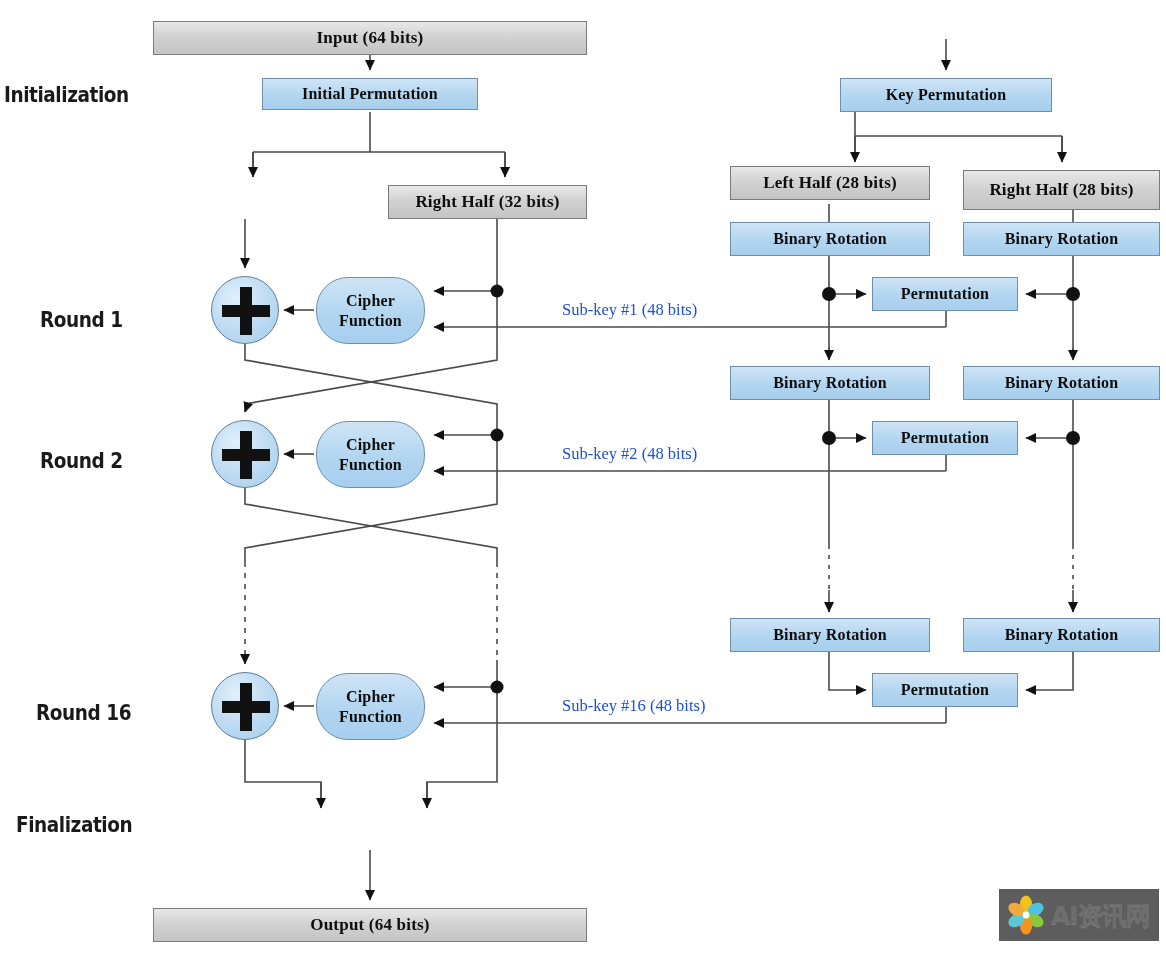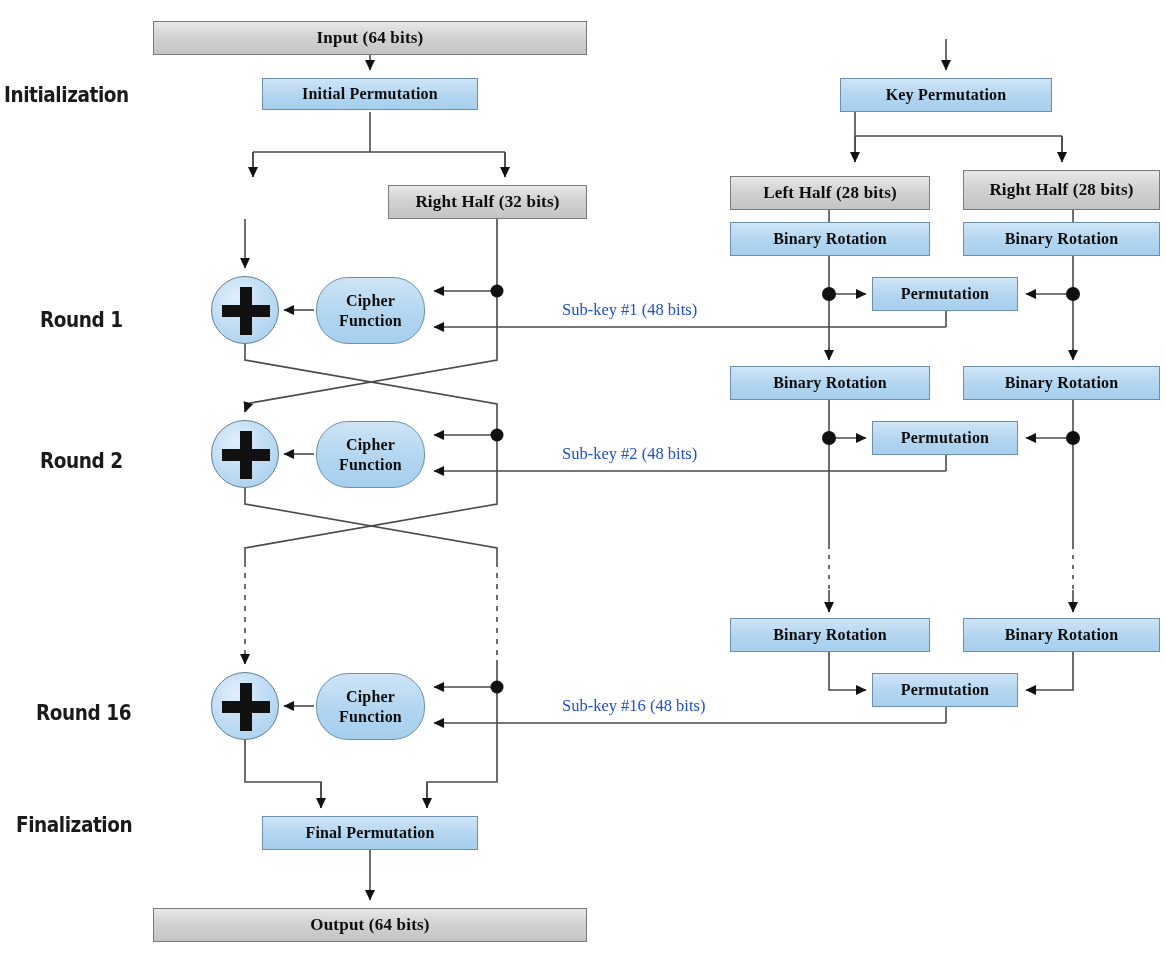--- a/index.html
+++ b/index.html
@@ -252,37 +252,50 @@
   <div class="xor" style="left:211px; top:672px; width:68px; height:68px;">
     <div class="plus-v" style="left:28px; top:10px; width:12px; height:48px;"></div>
     <div class="plus-h" style="left:10px; top:28px; width:48px; height:12px;"></div>
   </div>
   <div class="node blue cipher" style="left:316px; top:673px; width:109px; height:67px;">
     <span>Cipher</span>
     <span>Function</span>
   </div>
   <div class="subkey-label" style="left:562px; top:696px;">Sub-key #16 (48 bits)</div>
 
-  <div class="node blue" style="left:262px; top:816px; width:216px; height:34px;">Final Permutation</div>
 
   <div class="node gray" style="left:153px; top:908px; width:434px; height:34px;">Output (64 bits)</div>
 
 
   <div class="node blue" style="left:840px; top:78px;  width:212px; height:34px;">Key Permutation</div>
 
-  <div class="node gray" style="left:730px; top:176px; width:200px; height:34px;">Left Half (28 bits)</div>
+  <div class="node gray" style="left:730px; top:166px; width:200px; height:34px;">Left Half (28 bits)</div>
 
   <div class="node gray" style="left:963px; top:170px; width:197px; height:40px;">Right Half (28 bits)</div>
 
   <div class="node blue" style="left:730px; top:222px; width:200px; height:34px;">Binary Rotation</div>
   <div class="node blue" style="left:730px; top:366px; width:200px; height:34px;">Binary Rotation</div>
   <div class="node blue" style="left:730px; top:618px; width:200px; height:34px;">Binary Rotation</div>
 
   <div class="node blue" style="left:963px; top:222px; width:197px; height:34px;">Binary Rotation</div>
   <div class="node blue" style="left:963px; top:366px; width:197px; height:34px;">Binary Rotation</div>
   <div class="node blue" style="left:963px; top:618px; width:197px; height:34px;">Binary Rotation</div>
 
   <div class="node blue" style="left:872px; top:277px; width:146px; height:34px;">Permutation</div>
   <div class="node blue" style="left:872px; top:421px; width:146px; height:34px;">Permutation</div>
   <div class="node blue" style="left:872px; top:673px; width:146px; height:34px;">Permutation</div>
 
+  <div id="watermark">
+    <svg width="42" height="42" viewBox="0 0 42 42">
+      <g transform="translate(21,21)">
+        <ellipse cx="0" cy="-11" rx="6" ry="8.6" fill="#f0c419" transform="rotate(0)"></ellipse>
+        <ellipse cx="0" cy="-11" rx="6" ry="8.6" fill="#4ec3e0" transform="rotate(60)"></ellipse>
+        <ellipse cx="0" cy="-11" rx="6" ry="8.6" fill="#8cc63f" transform="rotate(120)"></ellipse>
+        <ellipse cx="0" cy="-11" rx="6" ry="8.6" fill="#f7941e" transform="rotate(180)"></ellipse>
+        <ellipse cx="0" cy="-11" rx="6" ry="8.6" fill="#5bc8d8" transform="rotate(240)"></ellipse>
+        <ellipse cx="0" cy="-11" rx="6" ry="8.6" fill="#f2a93b" transform="rotate(300)"></ellipse>
+        <circle cx="0" cy="0" r="3.4" fill="#ffffff"></circle>
+      </g>
+    </svg>
+    <div class="wm-text">AI资讯网</div>
+  </div>
 
 </div>
 
 </body></html>

